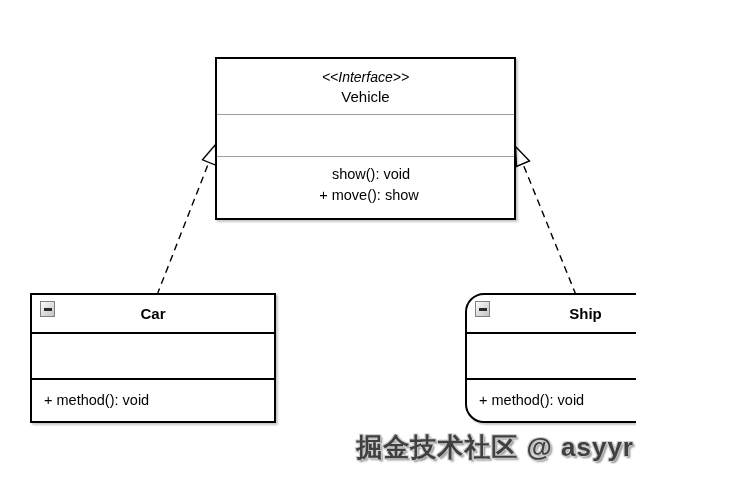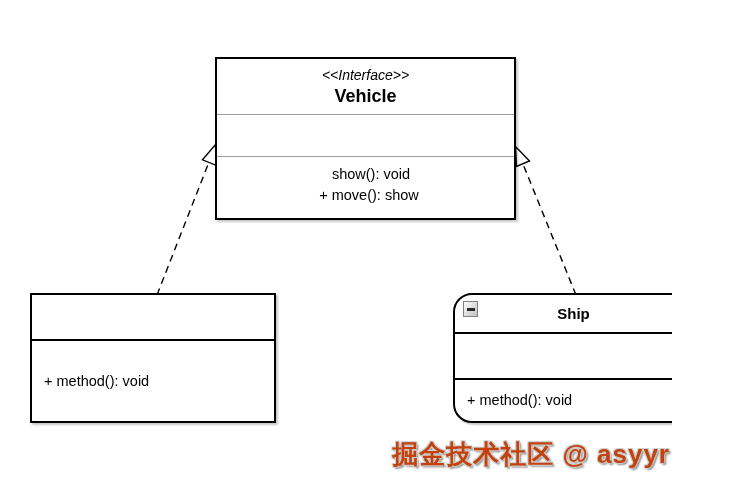--- a/index.html
+++ b/index.html
@@ -4,21 +4,20 @@
 <style>
   html, body { margin: 0; padding: 0; background: #ffffff; }
   .canvas {
     position: relative;
     width: 636px;
     height: 484px;
     background: #ffffff;
     overflow: hidden;
     font-family: "Liberation Sans", sans-serif;
     color: #000;
-    padding-left: 36px;
   }
   svg.connections {
     position: absolute;
     left: 0; top: 0;
     width: 744px; height: 484px;
     pointer-events: none;
   }
   .uml-box {
     position: absolute;
     background: #ffffff;
@@ -33,30 +32,30 @@
   .box-vehicle .sec-title {
     height: 55px;
     border-bottom: 1px solid #9e9e9e;
     display: flex; flex-direction: column;
     align-items: center; justify-content: center;
     gap: 3px;
   }
   .box-vehicle .sec-empty { height: 41px; border-bottom: 1px solid #9e9e9e; }
   .box-vehicle .sec-methods { flex: 1; padding: 7px 0 0 7px; }
   .stereotype { font-style: italic; font-size: 14px; }
-  .iface-name { font-weight: bold; font-size: 18px; }
+  .iface-name { font-weight: normal; font-size: 15px; }
   .method-line {
     font-size: 14.5px;
     line-height: 21px;
     white-space: pre;
     text-align: center;
   }
   
   .box-car  { left: 30px;  top: 293px; width: 246px; height: 130px; }
-  .box-ship { left: 453px; top: 293px; width: 241px; height: 130px; border-radius: 19px; }
+  .box-ship { left: 465px; top: 293px; width: 241px; height: 130px; border-radius: 19px; }
   .class-box .sec-title {
     position: relative;
     height: 37px;
     border-bottom: 2px solid #000;
     display: flex; align-items: center; justify-content: center;
   }
   .class-name { font-weight: bold; font-size: 15px; }
   .class-box .sec-empty { height: 44px; border-bottom: 2px solid #000; }
   .class-box .sec-methods { flex: 1; display: flex; align-items: center; padding-left: 12px; }
   .collapse-icon {
@@ -70,24 +69,24 @@
     cursor: pointer;
   }
   .collapse-icon .minus-bar {
     width: 8px; height: 3px;
     background: #2a2a2a;
   }
   
   .watermark {
     position: absolute;
     right: 2px;
-    bottom: 12px;
+    bottom: 19px;
     font-size: 26px;
     font-weight: bold;
-    color: #c2410c;
+    color: #404040;
     text-shadow:
       -1px -1px 0 #cfcfcf,
        1px -1px 0 #cfcfcf,
       -1px  1px 0 #cfcfcf,
        1px  1px 0 #b5b5b5,
        2px  2px 2px #8d8d8d;
     letter-spacing: 1px;
     white-space: nowrap;
   }
 </style>
@@ -115,20 +114,26 @@
       <div class="iface-name">Vehicle</div>
     </div>
     <div class="sec-empty"></div>
     <div class="sec-methods">
       <div class="method-line"> show(): void</div>
       <div class="method-line">+ move(): show</div>
     </div>
   </div>
 
   <div class="uml-box class-box box-car">
+    <div class="sec-title">
+      <span class="collapse-icon">
+        <span class="minus-bar"></span>
+      </span>
+      <span class="class-name">Car</span>
+    </div>
     <div class="sec-empty"></div>
     <div class="sec-methods">
       <div class="method-line">+ method(): void</div>
     </div>
   </div>
 
   <div class="uml-box class-box box-ship">
     <div class="sec-title">
       <span class="collapse-icon">
         <span class="minus-bar"></span>

